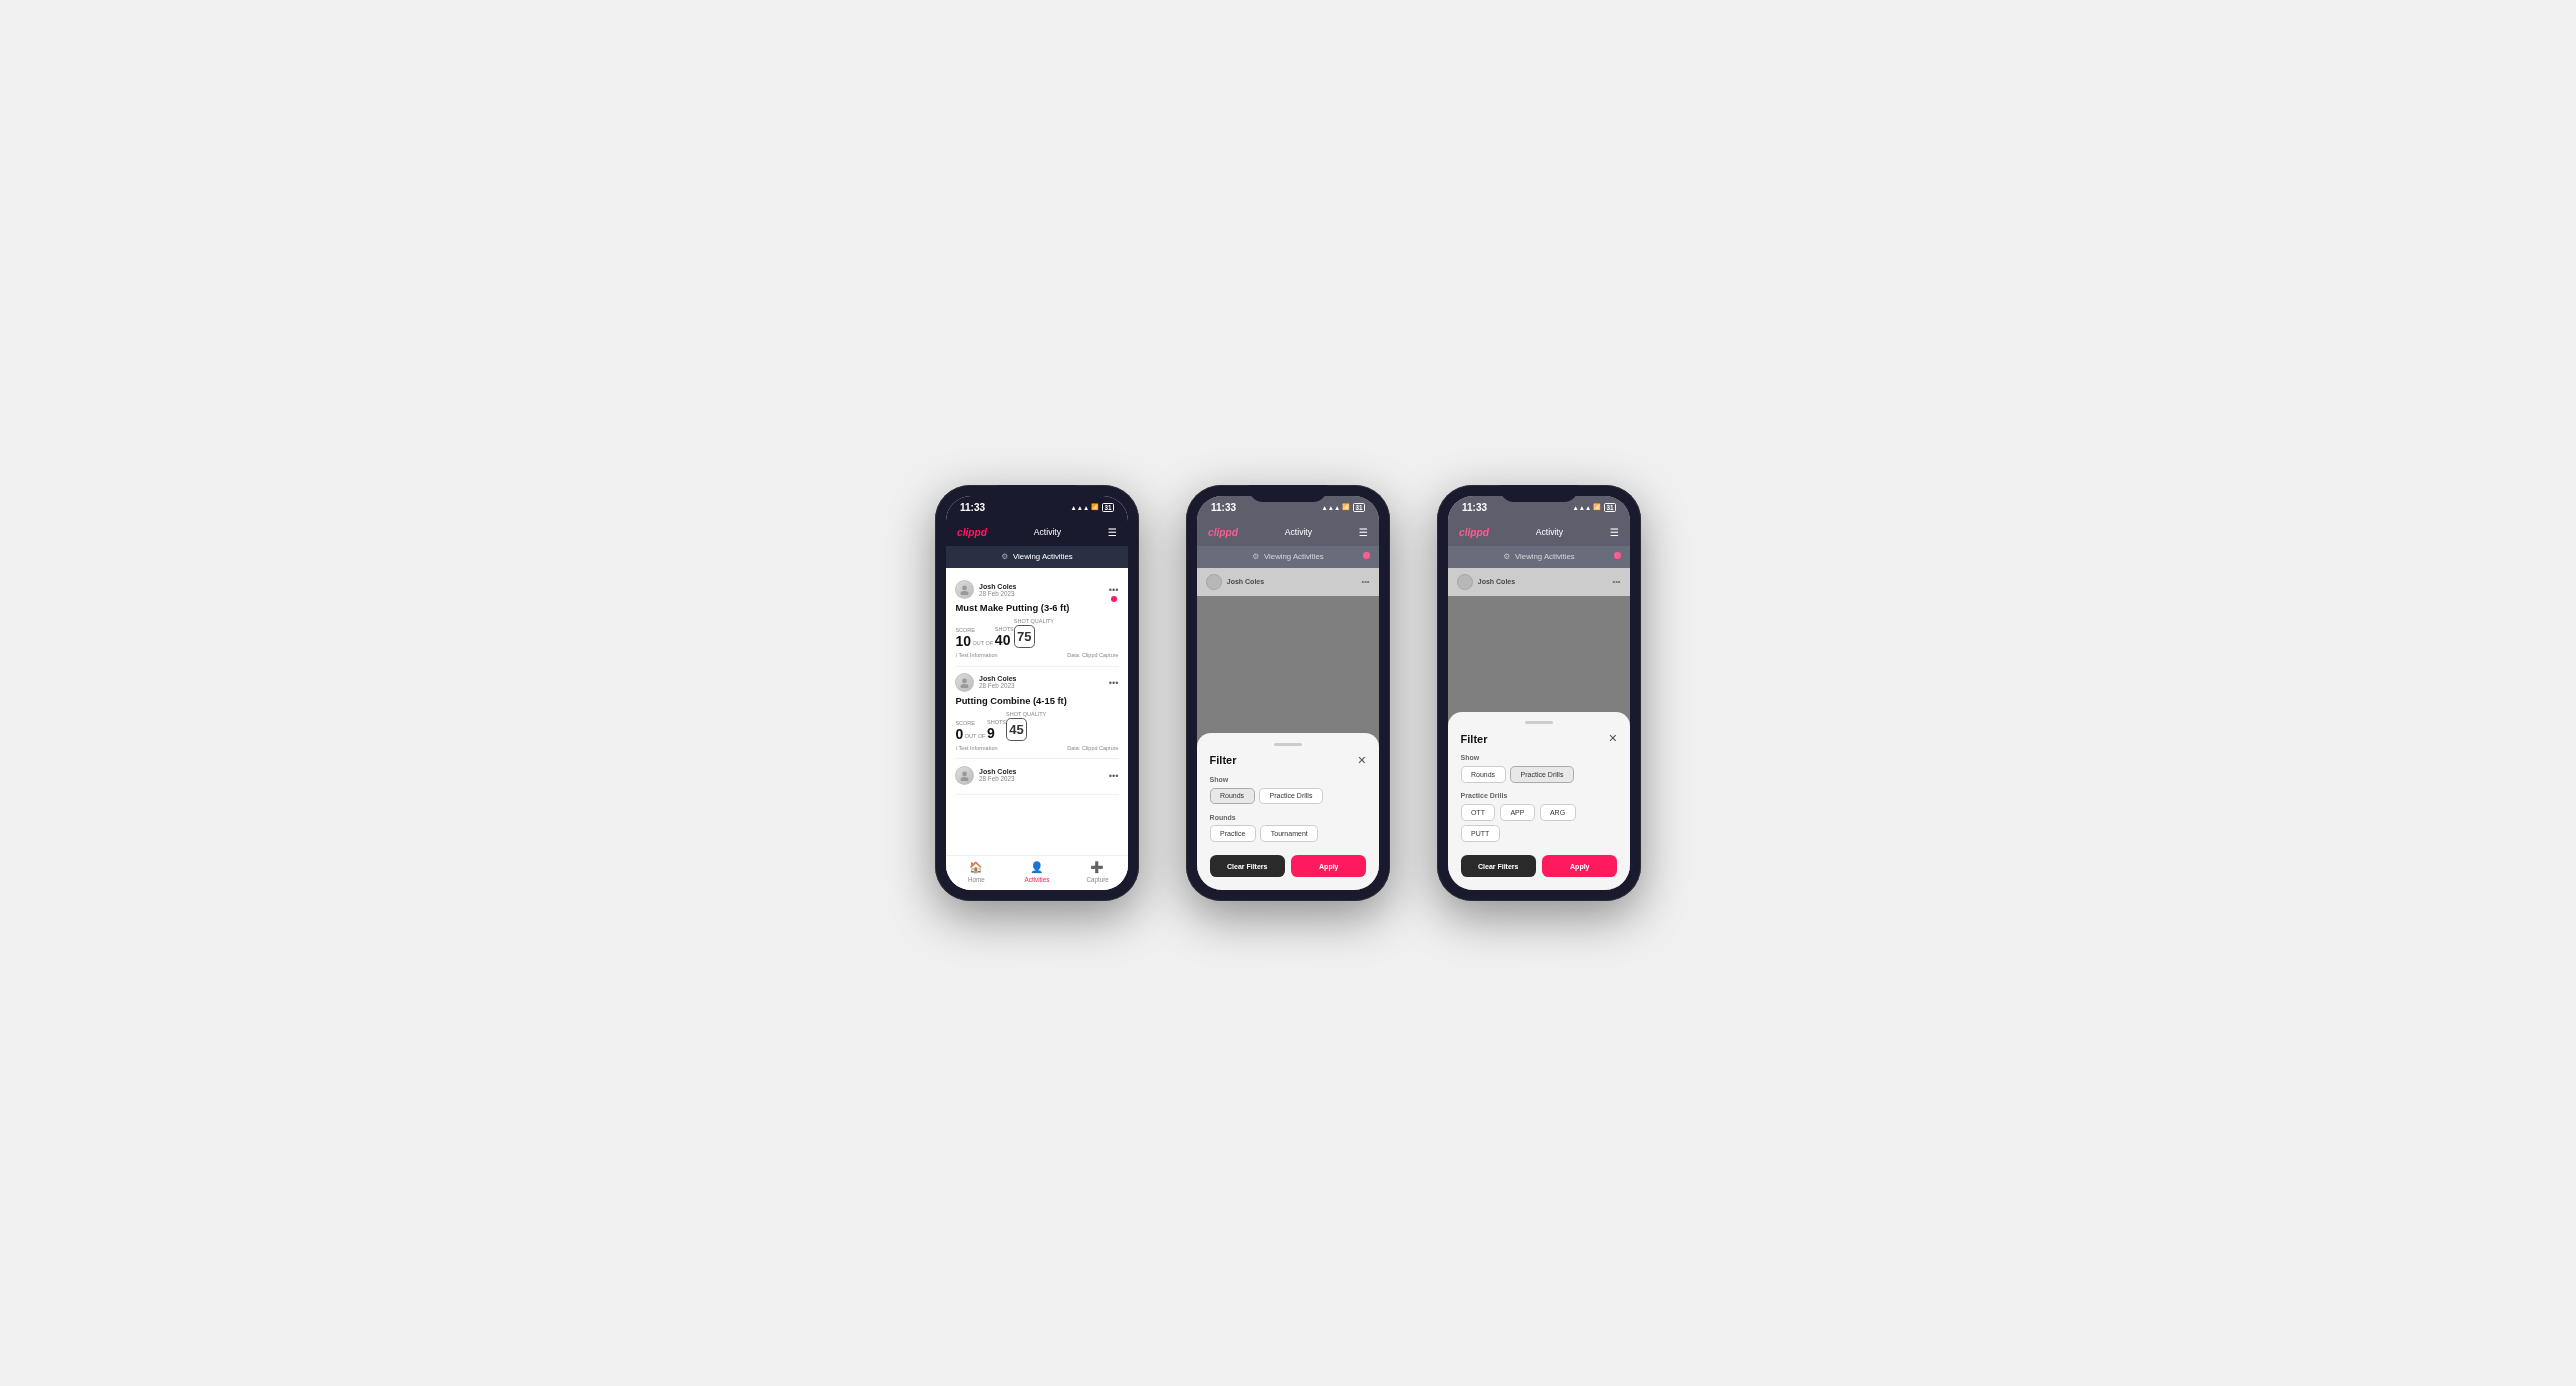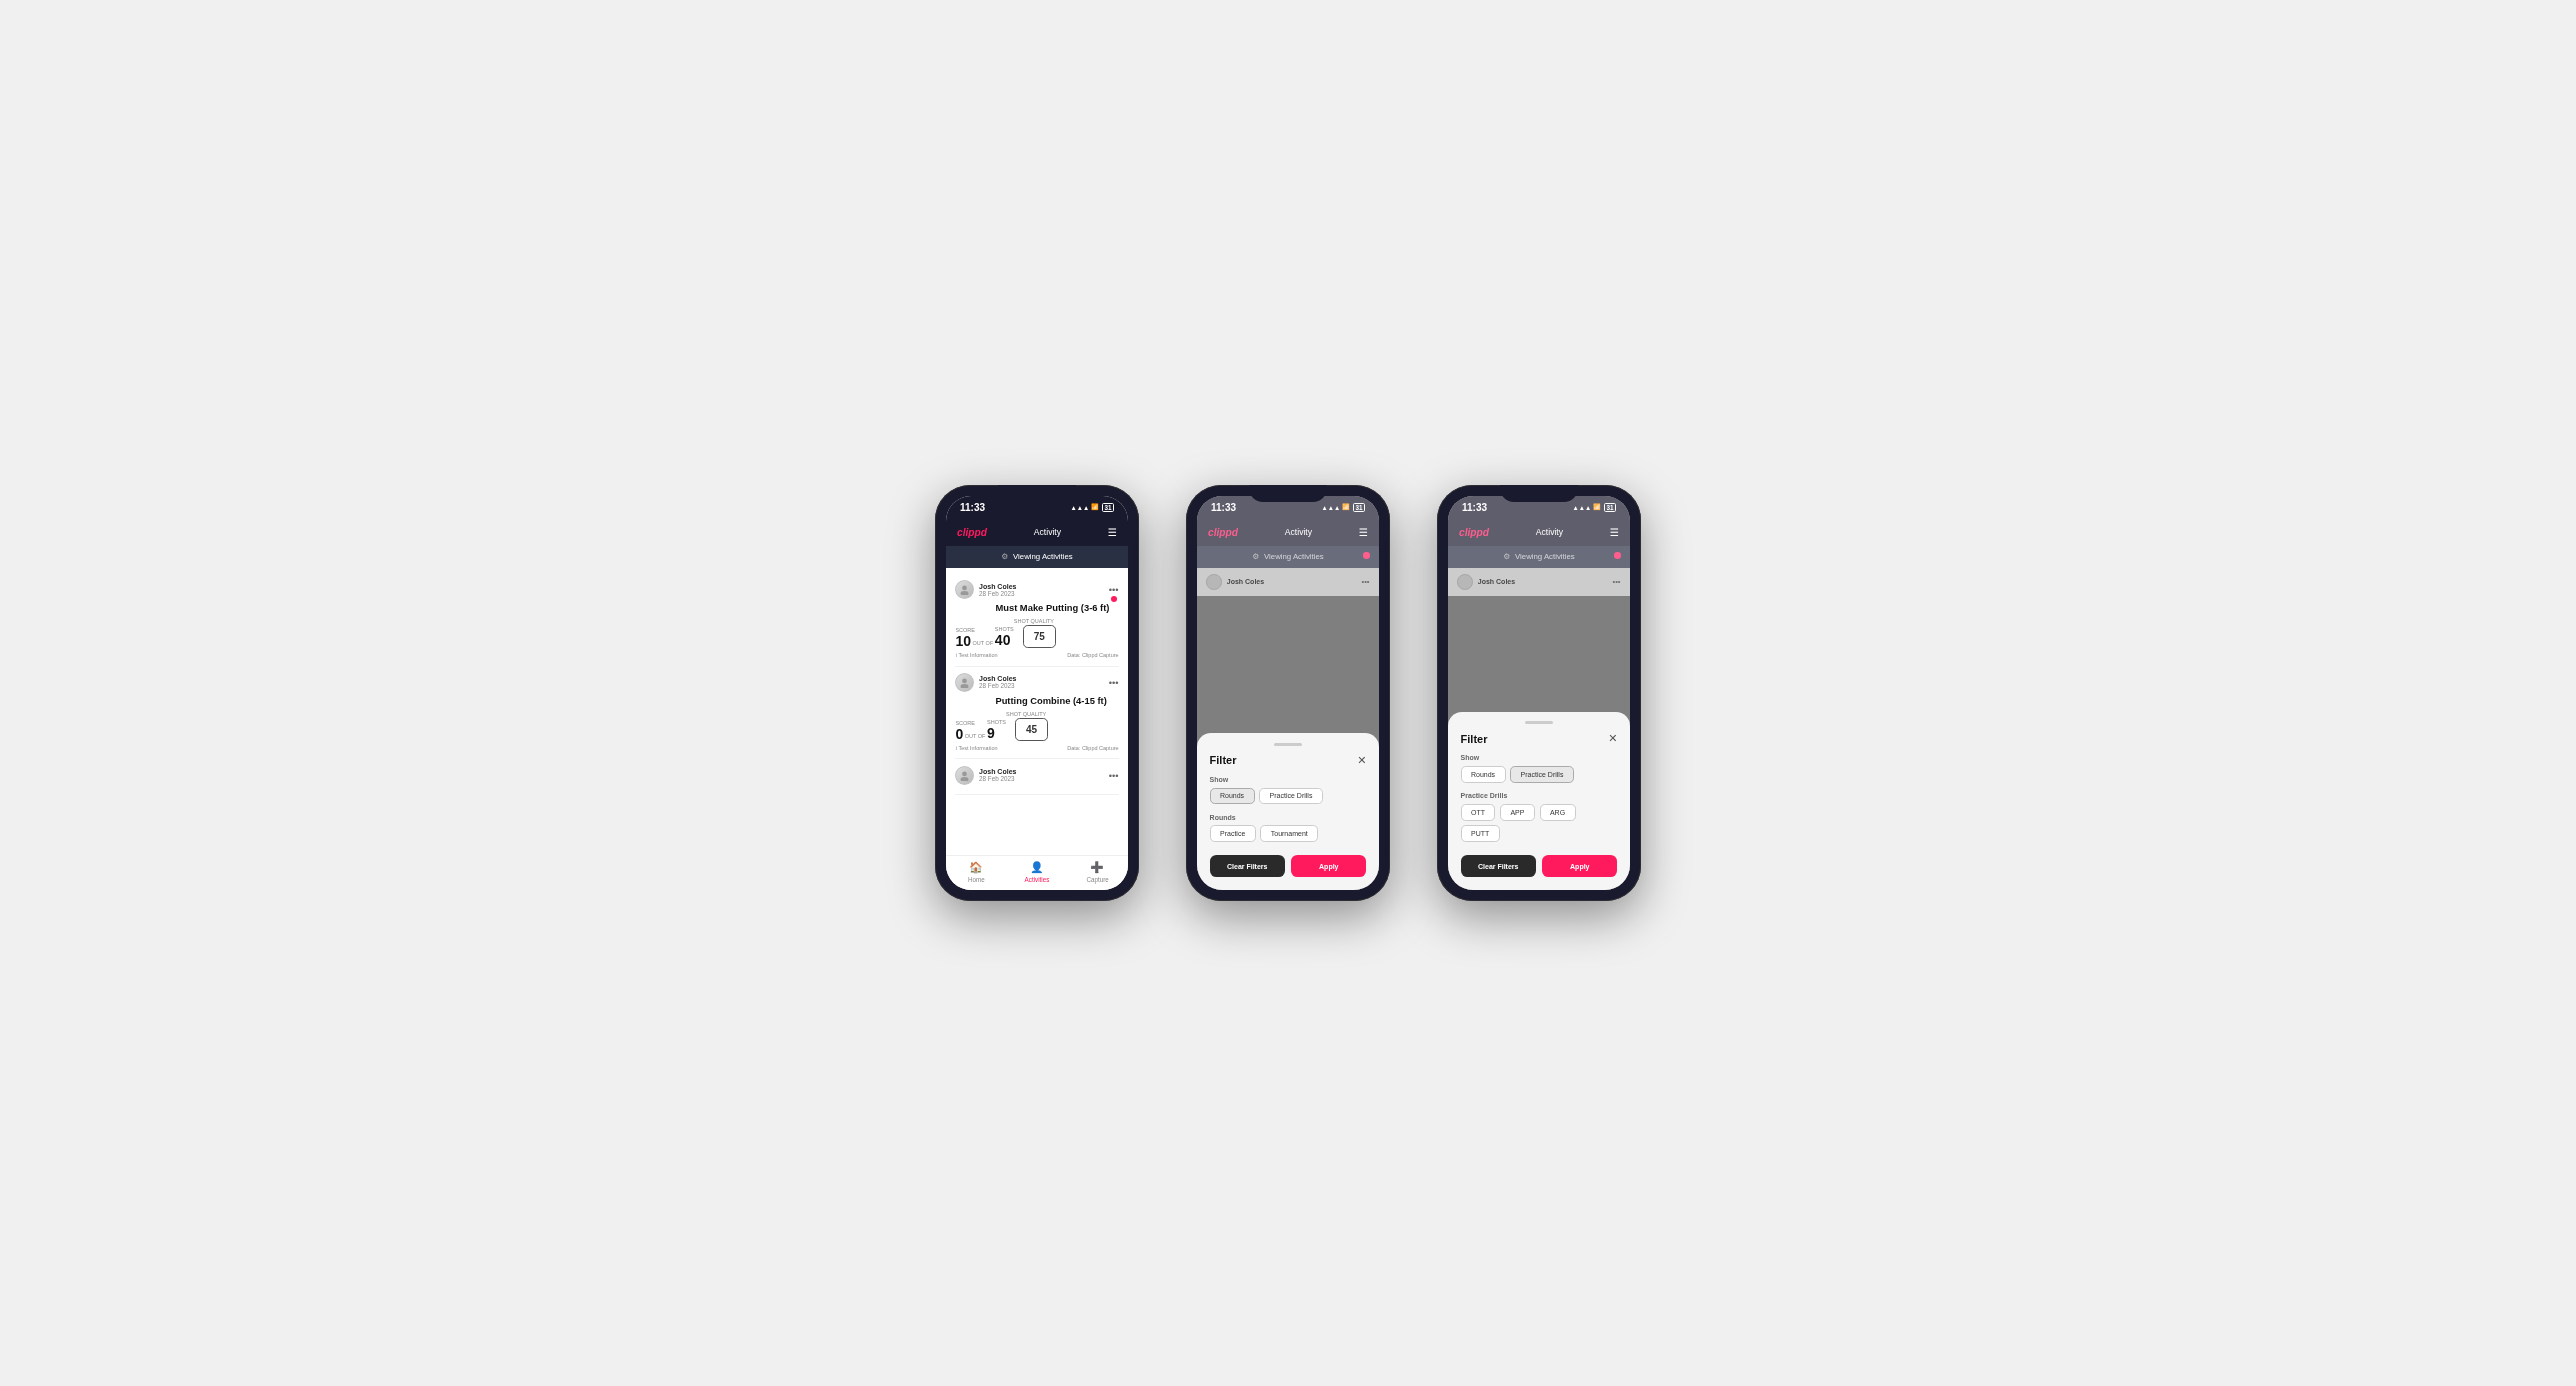--- a/index.html
+++ b/index.html
@@ -158,42 +158,40 @@
       display: flex; align-items: center; justify-content: center;
     }
     .user-name { font-size: 7px; font-weight: 700; color: #222; }
     .user-date { font-size: 6.3px; color: #888; }
     .card-more { font-size: 9.4px; color: #666; }
     .activity-title {
       font-size: 9.4px;
       font-weight: 700;
       color: #111;
       margin-bottom: 4.7px;
-      margin-left: 40px;
     }
     .stats-row {
       display: flex;
       gap: 0;
       align-items: flex-end;
       margin-bottom: 3.1px;
     }
     .stat-label { font-size: 5.5px; color: #888; text-transform: uppercase; margin-bottom: 0.8px; }
     .stat-value { font-size: 14px; font-weight: 700; color: #111; line-height: 1; }
     .stat-out-of { font-size: 5.5px; color: #888; margin: 0 1.6px; align-self: flex-end; margin-bottom: 2.4px; }
     .shot-quality-badge {
-      width: 33px; height: 23.5px;
+      width: 21px; height: 23.5px;
       border: 1.6px solid #555;
       border-radius: 4.7px;
       display: flex;
       align-items: center;
       justify-content: center;
-      font-size: 10px;
+      font-size: 13px;
       font-weight: 700;
       color: #333;
-      margin-left: 9px;
     }
     .card-footer {
       display: flex;
       justify-content: space-between;
       align-items: center;
     }
     .card-info { font-size: 5.5px; color: #888; display: flex; align-items: center; gap: 1.6px; }
     .card-data { font-size: 5.5px; color: #888; }
 
     

